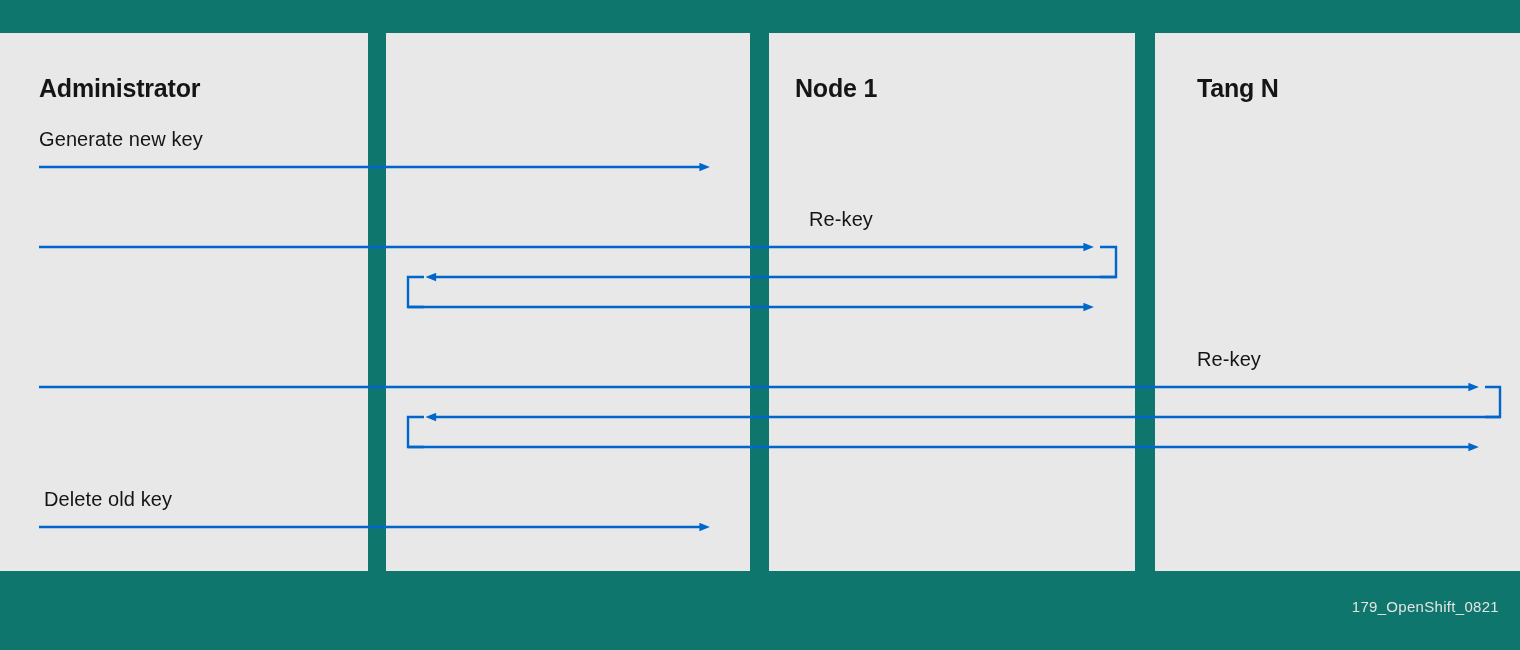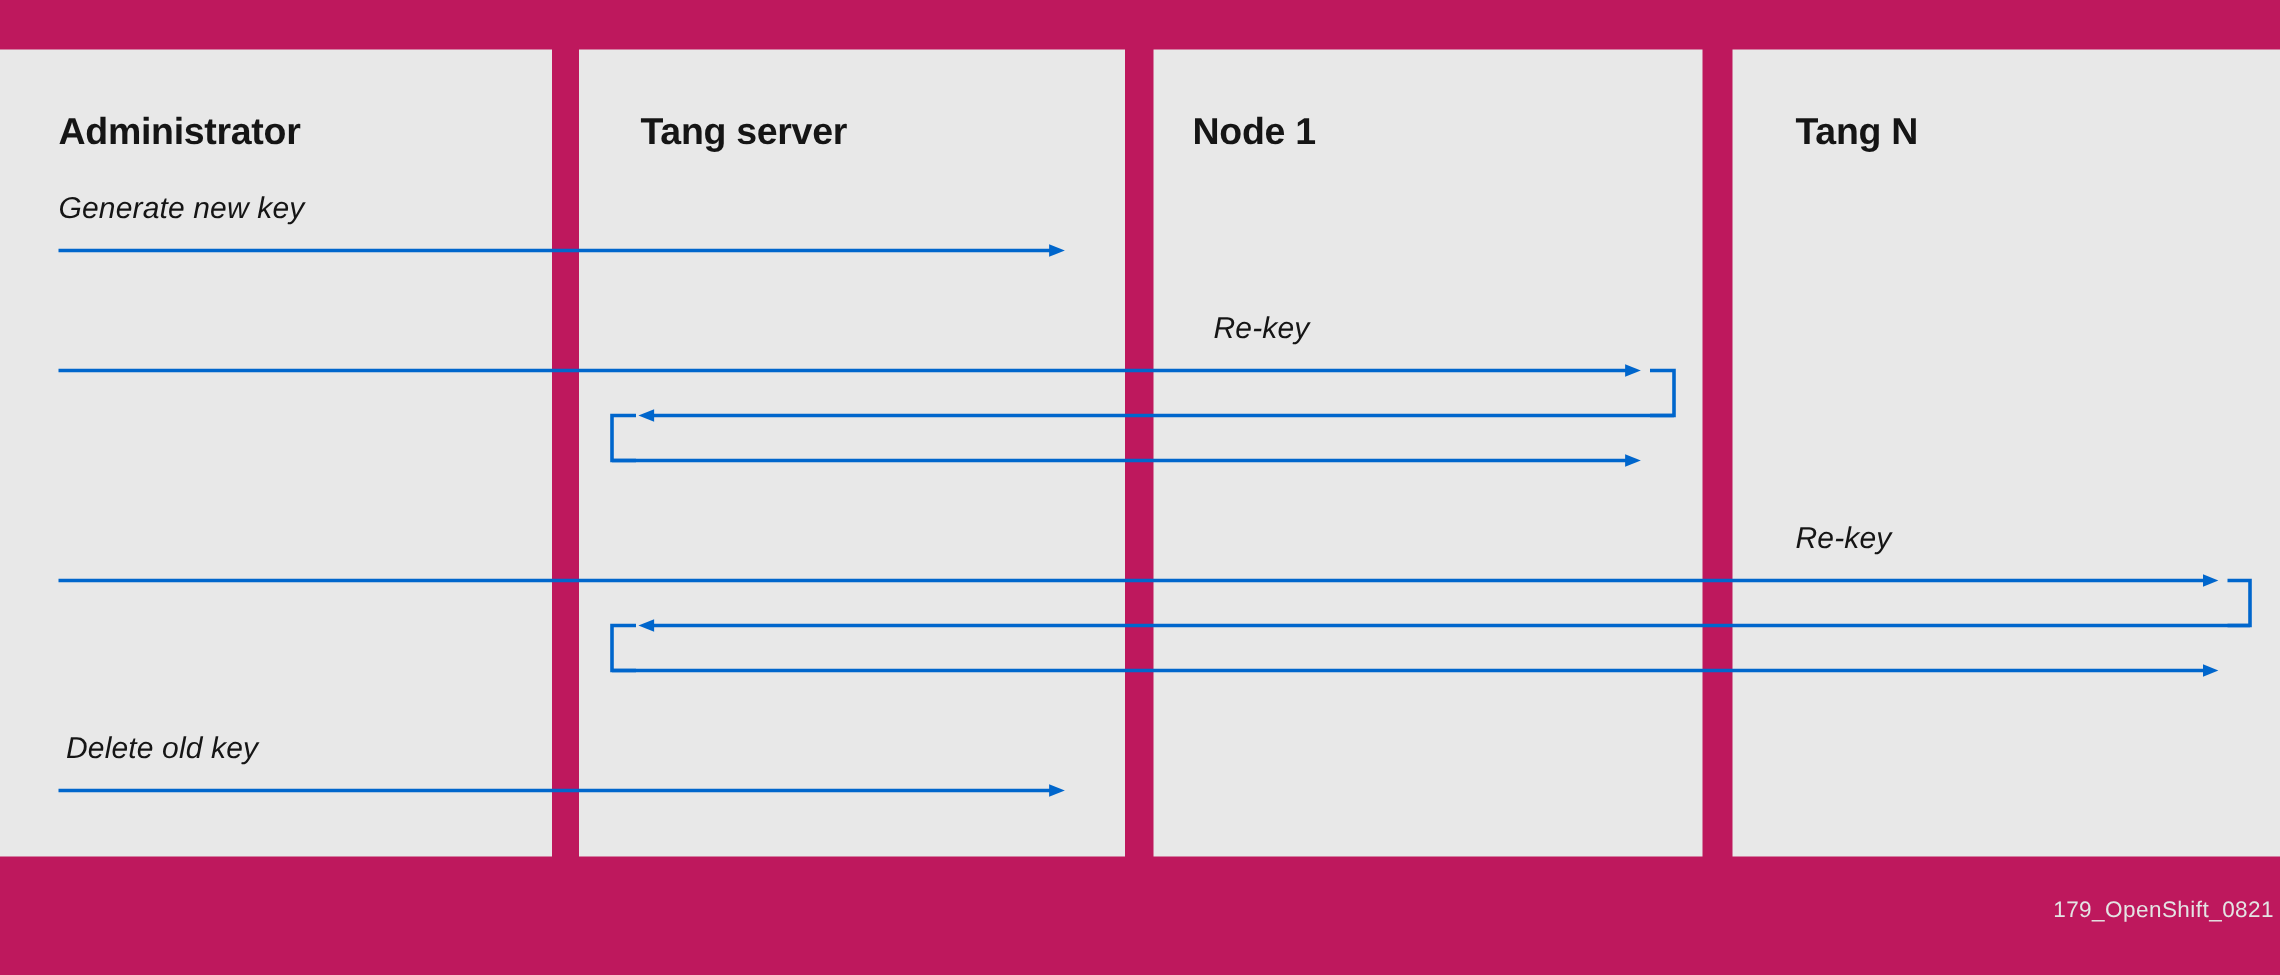--- a/index.html
+++ b/index.html
@@ -8,21 +8,21 @@
     padding: 0;
     background: #ffffff;
   }
   body {
     font-family: "Liberation Sans", "DejaVu Sans", sans-serif;
   }
   #stage {
     position: relative;
     width: 1520px;
     height: 650px;
-    background: #be185d;
+    background: #0f766e;
     overflow: hidden;
   }
   
   .lane {
     position: absolute;
     top: 33px;
     height: 538px;
     background: #e8e8e8;
   }
   .lane-title {
@@ -33,54 +33,52 @@
     letter-spacing: -0.2px;
     white-space: nowrap;
   }
   
   .caption {
     position: absolute;
     font-size: 20px;
     color: #151515;
     white-space: nowrap;
     letter-spacing: 0.1px;
-    font-style: italic;
   }
   
   #wires {
     position: absolute;
     left: 0;
     top: 0;
     width: 1520px;
     height: 650px;
     pointer-events: none;
   }
   
   .watermark {
     position: absolute;
-    right: 4px;
+    right: 21px;
     top: 598px;
     font-size: 15px;
     color: #e4e4e4;
     letter-spacing: 0.3px;
     white-space: nowrap;
   }
 </style>
 </head>
 <body>
 
 <div id="stage">
 
   <div class="lane" style="left:0px;width:368px;"></div>
   <div class="lane" style="left:386px;width:364px;"></div>
   <div class="lane" style="left:769px;width:366px;"></div>
   <div class="lane" style="left:1155px;width:365px;"></div>
 
   <div class="lane-title" style="left:39px;top:74px;">Administrator</div>
-  <div class="lane-title" style="left:427px;top:74px;">Tang server</div>
   <div class="lane-title" style="left:795px;top:74px;">Node 1</div>
   <div class="lane-title" style="left:1197px;top:74px;">Tang N</div>
 
   <div class="caption" style="left:39px;top:128px;">Generate new key</div>
   <div class="caption" style="left:809px;top:208px;">Re-key</div>
   <div class="caption" style="left:1197px;top:348px;">Re-key</div>
   <div class="caption" style="left:44px;top:488px;">Delete old key</div>
 
   <svg id="wires" viewBox="0 0 1520 650">
     <defs>

